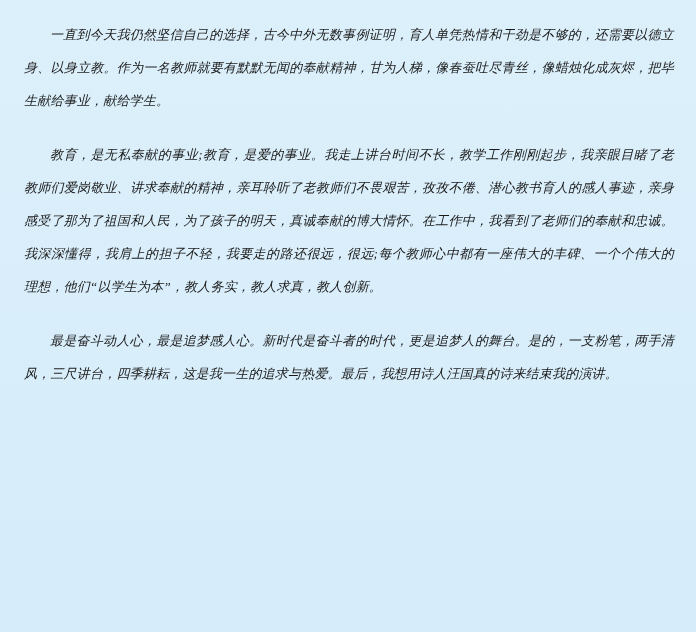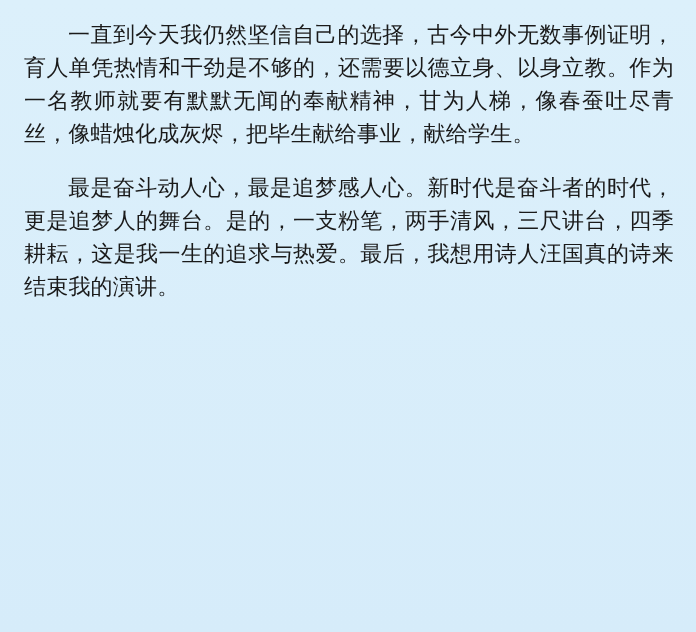--- a/index.html
+++ b/index.html
@@ -14,32 +14,34 @@
     overflow: hidden;
   }
   .page {
     box-sizing: border-box;
     width: 696px;
     height: 632px;
     padding: 18px 22px 10px 24px;
     background: linear-gradient(180deg, #dcf0fb 0%, #d6ecfa 100%);
   }
   .para {
-    font-size: 22px;
+    font-size: 13px;
     line-height: 33px;
     color: #1a1a1a;
     text-align: justify;
     text-justify: inter-ideograph;
     text-indent: 2em;
     margin: 0 0 21px 0;
     letter-spacing: 0.2px;
+    font-style: italic;
   }
   .para:last-child {
     margin-bottom: 0;
   }
 </style>
 </head>
 <body>
 
 <div class="page">
   <p class="para">一直到今天我仍然坚信自己的选择，古今中外无数事例证明，育人单凭热情和干劲是不够的，还需要以德立身、以身立教。作为一名教师就要有默默无闻的奉献精神，甘为人梯，像春蚕吐尽青丝，像蜡烛化成灰烬，把毕生献给事业，献给学生。</p>
+  <p class="para">教育，是无私奉献的事业;教育，是爱的事业。我走上讲台时间不长，教学工作刚刚起步，我亲眼目睹了老教师们爱岗敬业、讲求奉献的精神，亲耳聆听了老教师们不畏艰苦，孜孜不倦、潜心教书育人的感人事迹，亲身感受了那为了祖国和人民，为了孩子的明天，真诚奉献的博大情怀。在工作中，我看到了老师们的奉献和忠诚。我深深懂得，我肩上的担子不轻，我要走的路还很远，很远;每个教师心中都有一座伟大的丰碑、一个个伟大的理想，他们“以学生为本”，教人务实，教人求真，教人创新。</p>
   <p class="para">最是奋斗动人心，最是追梦感人心。新时代是奋斗者的时代，更是追梦人的舞台。是的，一支粉笔，两手清风，三尺讲台，四季耕耘，这是我一生的追求与热爱。最后，我想用诗人汪国真的诗来结束我的演讲。</p>
 </div>
 
 </body></html>

